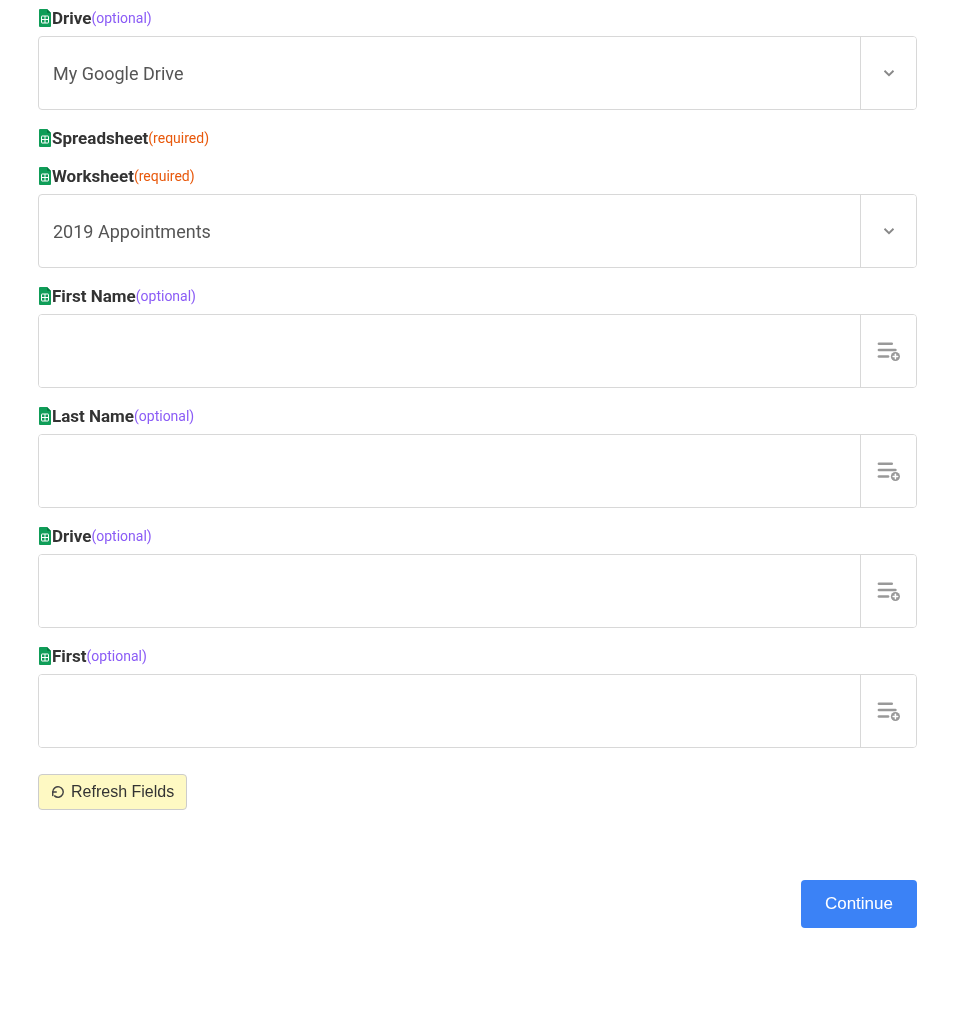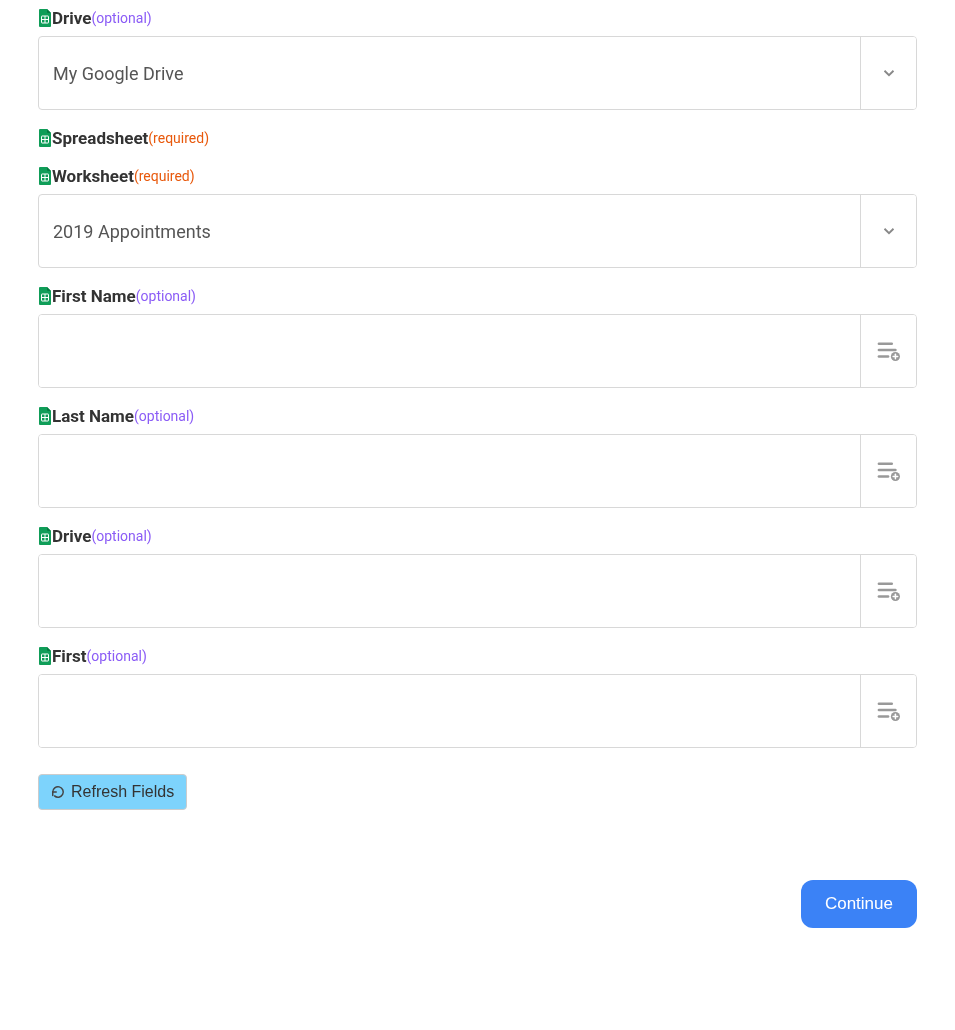--- a/index.html
+++ b/index.html
@@ -91,40 +91,40 @@
     width: 26px;
     height: 22px;
   }
   .refresh-btn {
     display: inline-flex;
     align-items: center;
     gap: 6px;
     padding: 8px 12px;
     border: 1px solid #ccc;
     border-radius: 4px;
-    background: #7dd3fc;
+    background: #fef9c3;
     font-size: 16px;
     color: #333;
     cursor: pointer;
     margin-top: 8px;
   }
   .refresh-icon {
     width: 14px;
     height: 14px;
   }
   .footer {
     display: flex;
     justify-content: flex-end;
     margin-top: 70px;
   }
   .continue-btn {
     background: #3b82f6;
     color: #fff;
     border: none;
-    border-radius: 12px;
+    border-radius: 4px;
     padding: 14px 24px;
     font-size: 17px;
     cursor: pointer;
   }
 </style>
 </head>
 <body>
 
 
 

